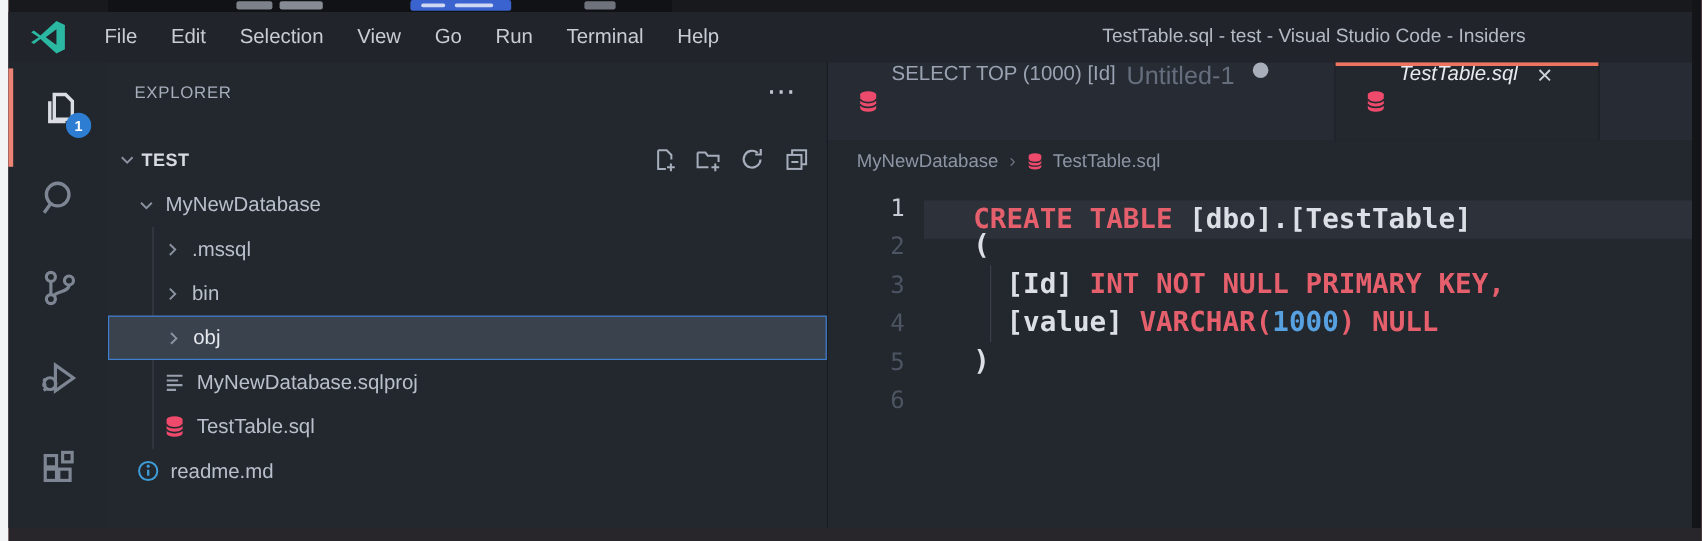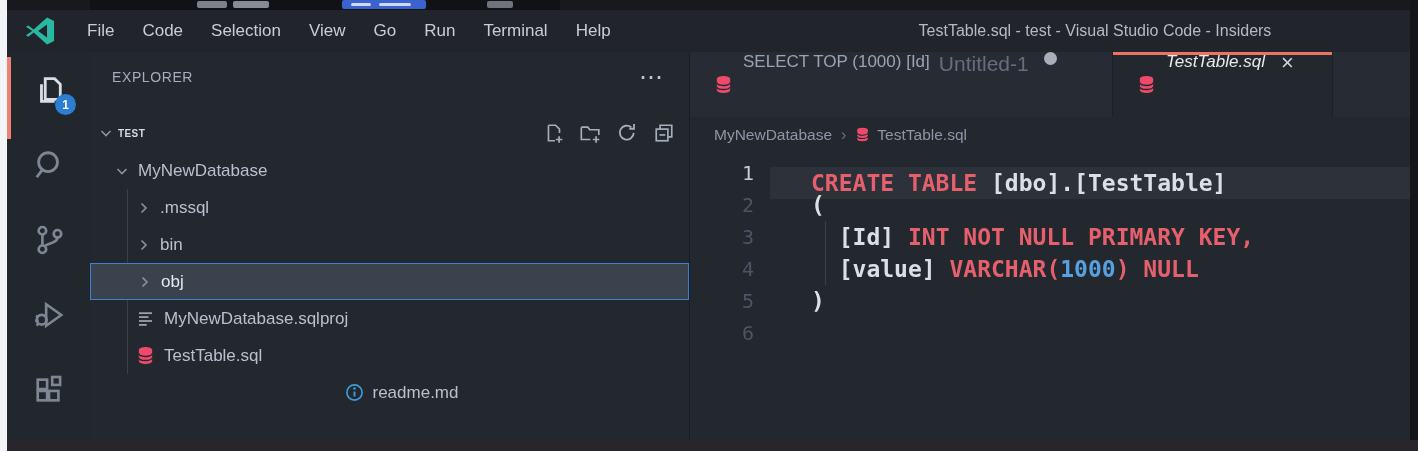--- a/index.html
+++ b/index.html
@@ -36,21 +36,21 @@
   .ab-badge { position:absolute; right:14px; bottom:12px; width:21px; height:21px; border-radius:50%;
               background:#2d7ed3; color:#fff; font-size:12px; font-weight:bold;
               display:flex; align-items:center; justify-content:center; }
 
   
   .sidebar { width:600px; background:#23272e; border-right:1px solid #191c21; flex:0 0 auto; position:relative; }
   .sb-header { height:50px; display:flex; align-items:center; padding:0 26px 0 22px; }
   .sb-title { color:#a6adbb; font-size:14px; letter-spacing:0.6px; }
   .sb-ellipsis { margin-left:auto; color:#c2c7cf; font-size:24px; line-height:14px; cursor:pointer; }
   .sb-section { height:38px; margin-top:12px; display:flex; align-items:center; padding:0 14px 0 8px; }
-  .sb-section-label { color:#d7dbe1; font-weight:bold; font-size:10px; letter-spacing:0.4px; margin-left:4px; }
+  .sb-section-label { color:#d7dbe1; font-weight:bold; font-size:15px; letter-spacing:0.4px; margin-left:4px; }
   .sb-actions { margin-left:auto; display:flex; gap:15px; color:#a6adbb; }
   .sb-actions .act { width:22px; height:22px; display:flex; align-items:center; justify-content:center; cursor:pointer; }
   .tree { position:relative; }
   .indent-guide { position:absolute; left:37px; top:37px; width:1px; height:185px; background:#3a4049; }
   .tree-row { height:37px; display:flex; align-items:center; color:#b9c0cc; font-size:17px; position:relative; cursor:pointer; }
   .tree-row .twisty { color:#8b93a1; display:flex; align-items:center; margin-right:8px; }
   .tree-row .ficon { display:flex; align-items:center; margin-right:9px; }
   .tree-row.selected { background:#3a424e; border:1px solid #3f7fd0; color:#e4e7eb; }
 
   
@@ -112,21 +112,21 @@
   <div class="vswindow">
 
     <div class="titlebar">
       <div class="logo">
         <svg width="30" height="30" viewBox="0 0 128 128">
           <path fill="#2bb8a2" d="M94 6 L37 58 L14 40 L4 46 L31 64 L4 82 L14 88 L37 70 L94 122 L124 107 L124 21 Z M94 36 L94 92 L56 64 Z"></path>
         </svg>
       </div>
       <div class="menubar" id="menubar">
           <span class="menu-item">File</span>
-          <span class="menu-item">Code</span>
+          <span class="menu-item">Edit</span>
           <span class="menu-item">Selection</span>
           <span class="menu-item">View</span>
           <span class="menu-item">Go</span>
           <span class="menu-item">Run</span>
           <span class="menu-item">Terminal</span>
           <span class="menu-item">Help</span>
         </div>
       <div class="win-title">TestTable.sql - test - Visual Studio Code - Insiders</div>
     </div>
 
@@ -271,21 +271,21 @@
             <div class="tree-row" style="padding-left: 46px;">
               <span class="ficon">
                 <svg width="19" height="19" viewBox="0 0 16 16">
                   <path fill="#ee4a6c" d="M2.4 3.2 v9.6 a5.6 2.4 0 0 0 11.2 0 v-9.6 z"></path>
                   <ellipse cx="8" cy="3.2" rx="5.6" ry="2.4" fill="#ee4a6c"></ellipse>
                   <path d="M2.4 6.4 a5.6 2.4 0 0 0 11.2 0 M2.4 9.8 a5.6 2.4 0 0 0 11.2 0" stroke="#23272e" stroke-width="1.2" fill="none"></path>
                 </svg>
               </span>
               <span>TestTable.sql</span>
             </div>
-            <div class="tree-row" style="padding-left: 24px; justify-content: center;">
+            <div class="tree-row" style="padding-left: 24px;">
               <span class="ficon">
                 <svg width="19" height="19" viewBox="0 0 16 16" fill="none">
                   <circle cx="8" cy="8" r="6.4" stroke="#3e9cd6" stroke-width="1.4"></circle>
                   <line x1="8" y1="7.2" x2="8" y2="11.4" stroke="#3e9cd6" stroke-width="1.6"></line>
                   <circle cx="8" cy="4.6" r="1.1" fill="#3e9cd6"></circle>
                 </svg>
               </span>
               <span>readme.md</span>
             </div>
           </div>

